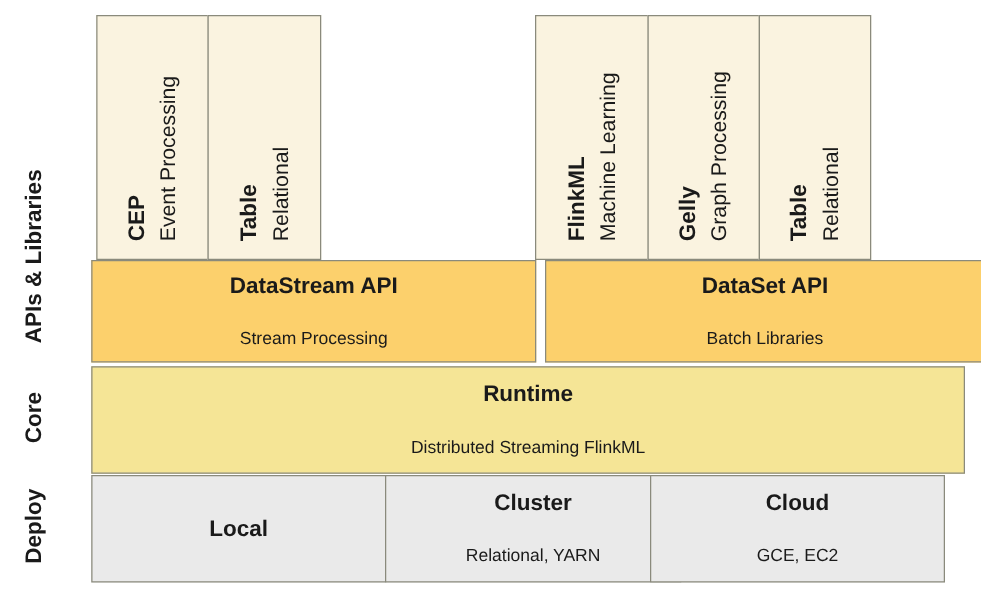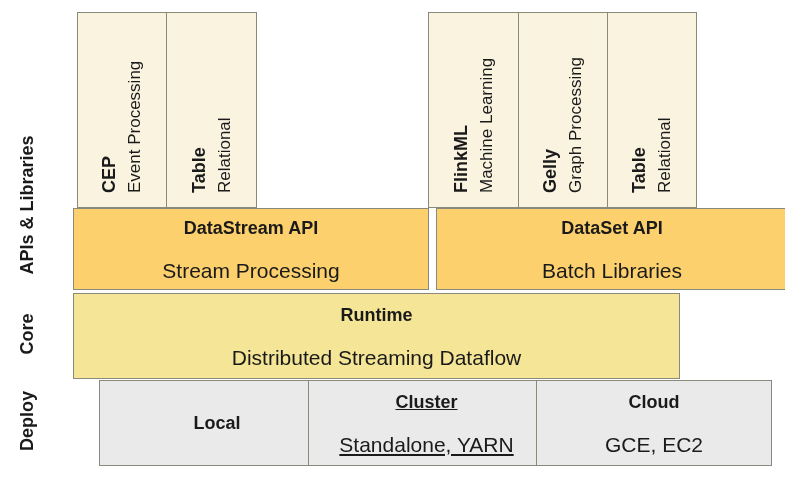--- a/index.html
+++ b/index.html
@@ -3,25 +3,25 @@
 <meta charset="utf-8">
 <style>
   html,body{margin:0;padding:0;background:#ffffff;}
   .canvas{
     position:relative;width:785px;height:481px;background:#ffffff;
     font-family:"Liberation Sans", sans-serif;color:#1a1a1a;overflow:hidden;
   }
   .box{position:absolute;box-sizing:border-box;border:1px solid #8a8a7c;}
   .lib-box{background:#faf3e0;top:12px;height:196px;}
   .api-box{background:#fcd06c;top:208px;height:82px;}
-  .core-box{background:#f5e596;top:293px;height:86px;left:73px;width:607px;}
+  .core-box{background:#f5e596;top:293px;height:86px;left:73px;width:699px;}
   .deploy-box{background:#eaeaea;top:380px;height:86px;}
   .cell{display:flex;flex-direction:column;align-items:center;justify-content:center;gap:21px;text-align:center;}
   .cell .name{font-weight:bold;font-size:18px;line-height:22px;}
-  .cell .desc{font-size:21px;line-height:21px;}
+  .cell .desc{font-size:14px;line-height:21px;}
   
   .vwrap{
     position:absolute;left:50%;top:180px;
     transform-origin:0 0;
     transform:rotate(-90deg) translateY(-50%);
     white-space:nowrap;
   }
   .vwrap .name{font-weight:bold;font-size:18px;line-height:25px;}
   .vwrap .desc{font-size:17px;line-height:25px;}
   
@@ -34,23 +34,23 @@
   .sl-core{top:334px;}
   .sl-deploy{top:421px;}
   
   .b-cep{left:77px;width:90px;}
   .b-table1{left:166px;width:91px;}
   .b-flinkml{left:428px;width:91px;}
   .b-gelly{left:518px;width:90px;}
   .b-table2{left:607px;width:90px;}
   .b-datastream{left:73px;width:356px;}
   .b-dataset{left:436px;width:352px;}
-  .b-local{left:73px;width:236px;margin-left:26px;}
-  .b-cluster{left:308px;width:237px;text-decoration:underline;}
-  .b-cloud{left:536px;width:236px;}
+  .b-local{left:73px;width:236px;}
+  .b-cluster{left:308px;width:237px;}
+  .b-cloud{left:520px;width:236px;}
 </style>
 </head>
 <body>
 
 <div class="canvas">
 
   <div class="side-label sl-apis">APIs &amp; Libraries</div>
   <div class="side-label sl-core">Core</div>
   <div class="side-label sl-deploy">Deploy</div>
 
@@ -90,28 +90,28 @@
     <div class="name">DataStream API</div>
     <div class="desc">Stream Processing</div>
   </div>
   <div class="box api-box cell b-dataset">
     <div class="name">DataSet API</div>
     <div class="desc">Batch Libraries</div>
   </div>
 
   <div class="box core-box cell">
     <div class="name">Runtime</div>
-    <div class="desc">Distributed Streaming Dataflow</div>
+    <div class="desc">Distributed Streaming FlinkML</div>
   </div>
 
   <div class="box deploy-box cell b-local">
     <div class="name">Local</div>
   </div>
   <div class="box deploy-box cell b-cluster">
     <div class="name">Cluster</div>
-    <div class="desc">Standalone, YARN</div>
+    <div class="desc">Relational, YARN</div>
   </div>
   <div class="box deploy-box cell b-cloud">
     <div class="name">Cloud</div>
     <div class="desc">GCE, EC2</div>
   </div>
 
 </div>
 
 </body></html>

